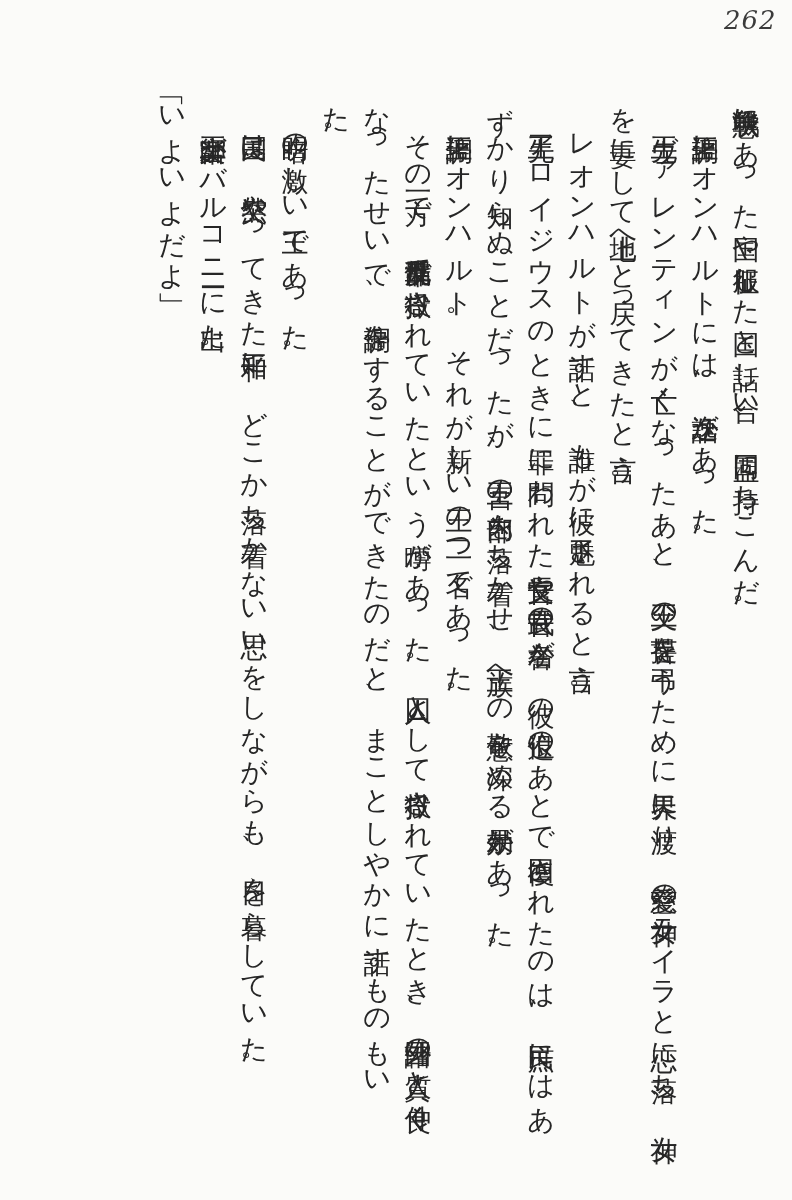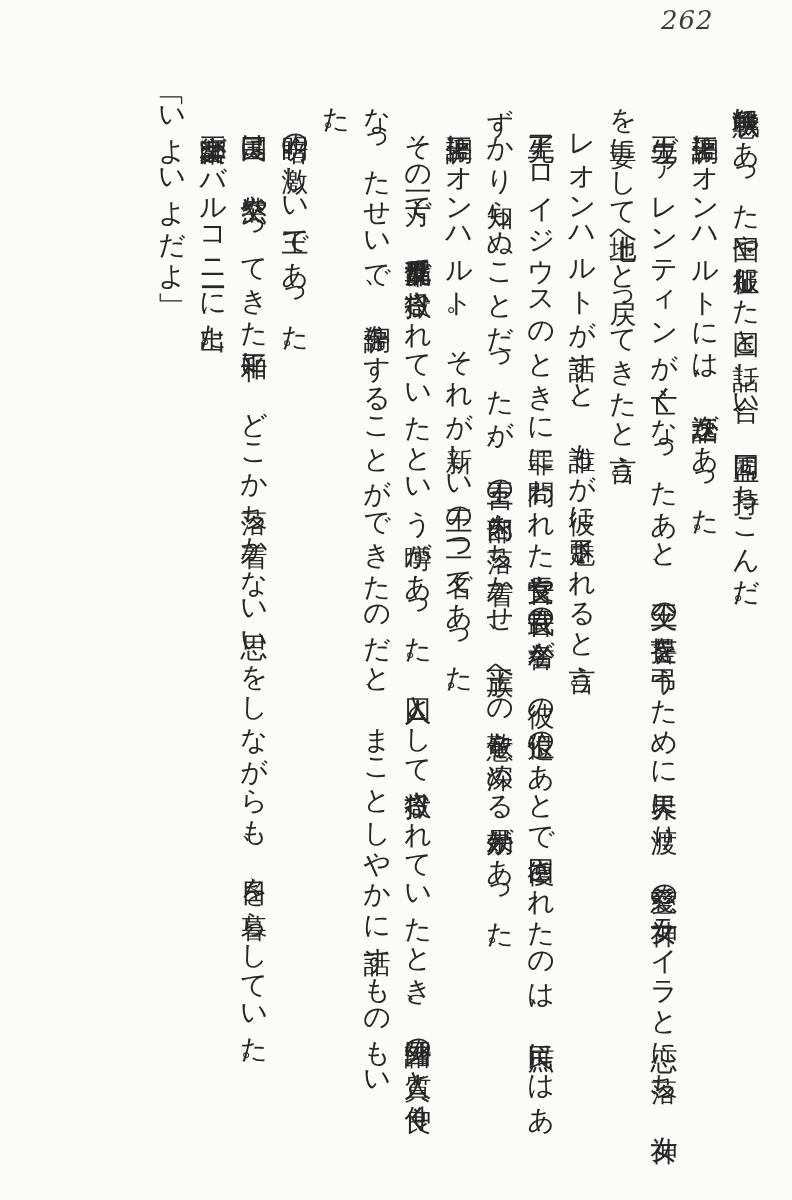--- a/index.html
+++ b/index.html
@@ -10,21 +10,21 @@
     width: 792px;
     height: 1200px;
     background: #fbfbf9;
     overflow: hidden;
     position: relative;
     font-family: "Liberation Serif", "DejaVu Serif", serif;
   }
   .page-number {
     position: absolute;
     top: 5px;
-    left: 661px;
+    left: 724px;
     font-size: 26px;
     font-style: italic;
     color: #3b3b3b;
     letter-spacing: 1px;
     font-family: "DejaVu Serif", "Liberation Serif", serif;
   }
   .text-body {
     position: absolute;
     top: 88px;
     right: 26px;

